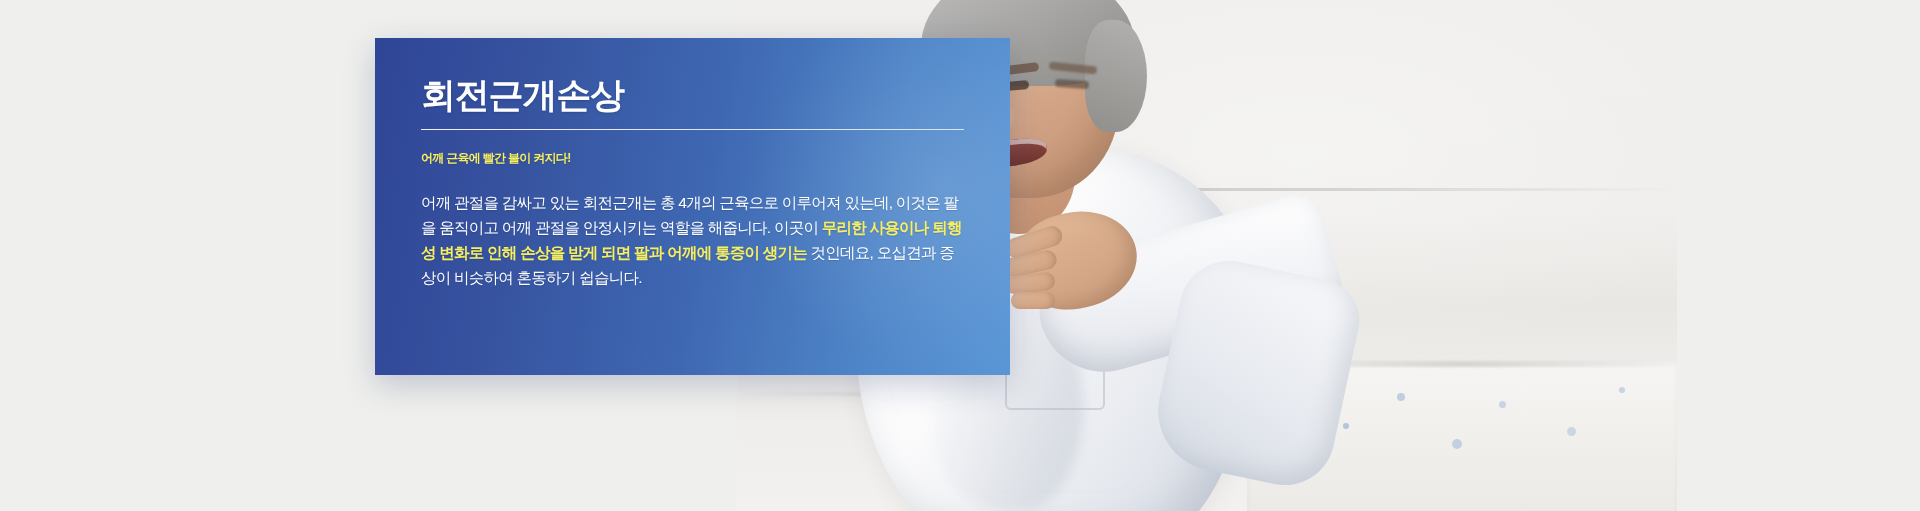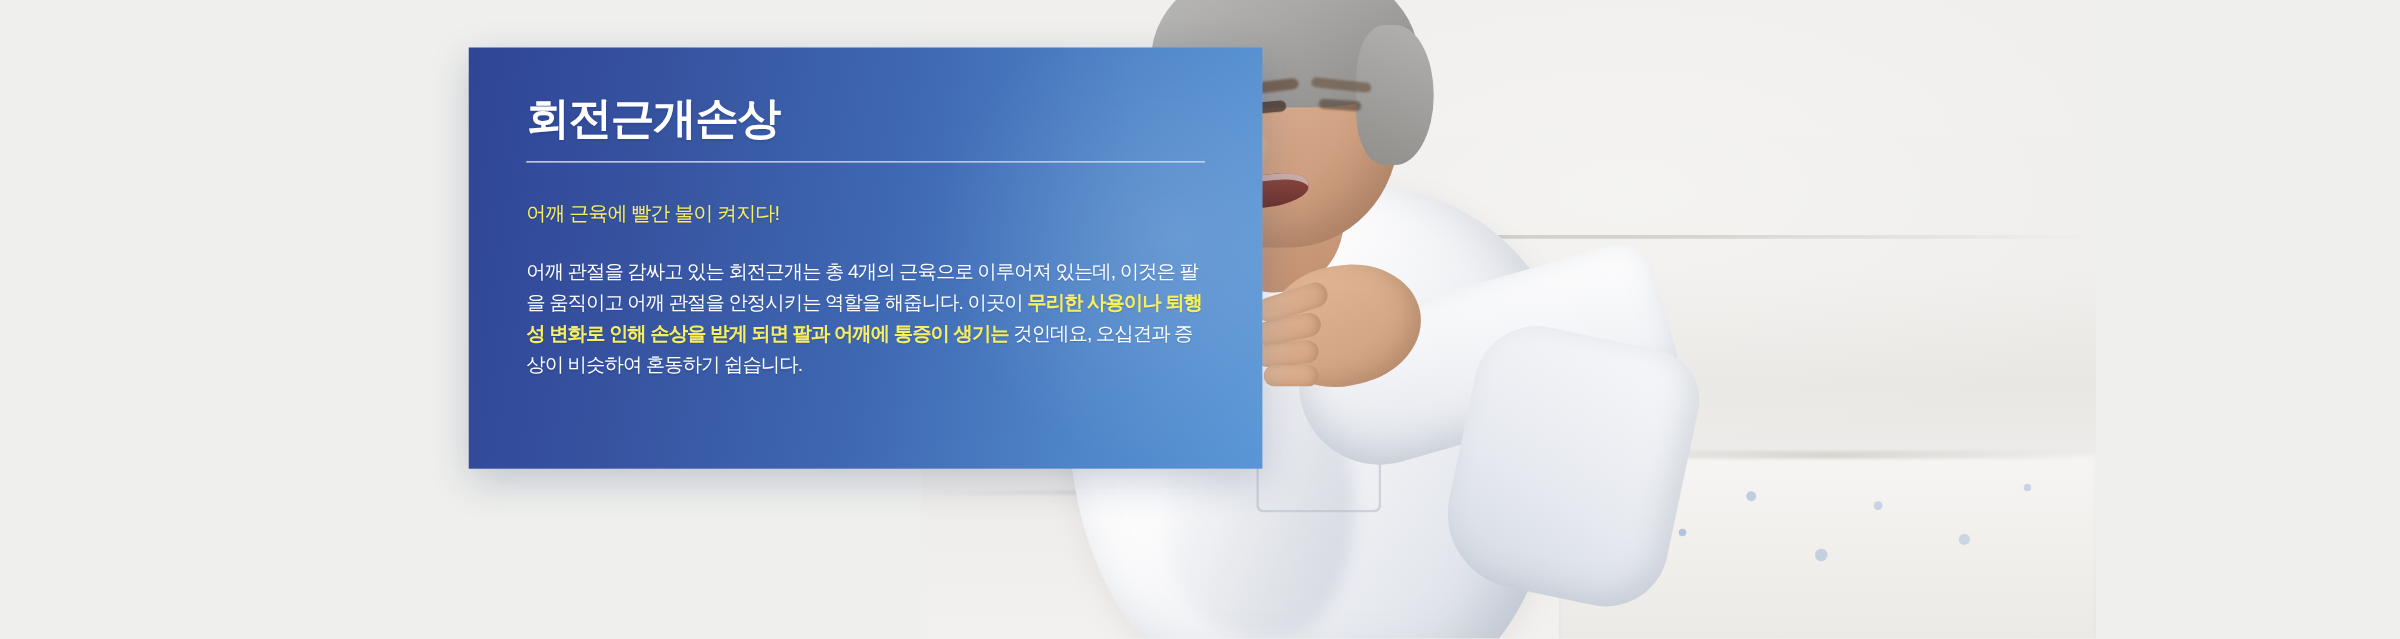--- a/index.html
+++ b/index.html
@@ -195,22 +195,22 @@
     letter-spacing:-1.2px;line-height:1.08;
     text-shadow:0 1px 2px rgba(20,40,90,.28);
   }
   .title-rule{
     margin-top:15px;margin-left:0;
     width:543px;height:1px;
     background:linear-gradient(to right, rgba(255,255,255,.92), rgba(255,255,255,.75));
   }
 
   .lede{
-    margin-top:31px;
-    font-size:16px;font-weight:400;color:#f7ef5e;
+    margin-top:20px;
+    font-size:12px;font-weight:700;color:#f7ef5e;
     letter-spacing:-.7px;
     text-shadow:0 1px 1px rgba(20,40,90,.25);
   }
   .body-copy{
     margin-top:23px;
     width:542px;
     font-size:15.5px;line-height:1.62;
     color:#ffffff;letter-spacing:-.75px;
     text-shadow:0 1px 1px rgba(20,40,90,.2);
   }

